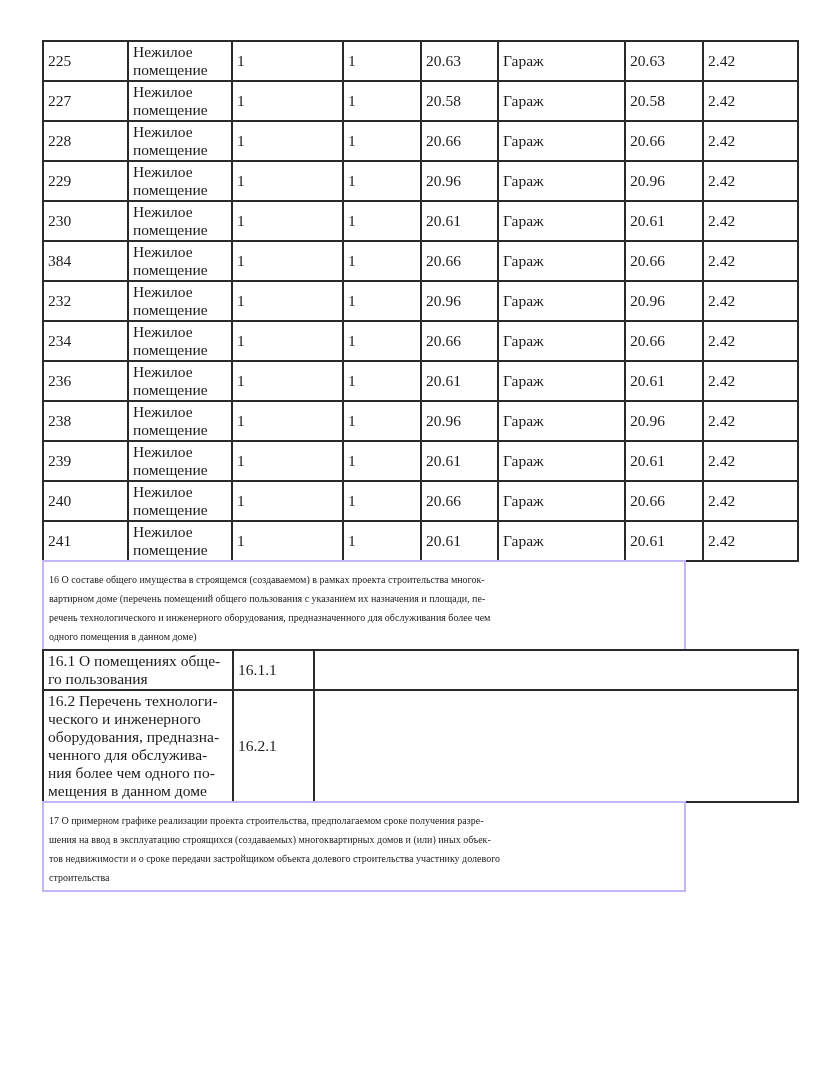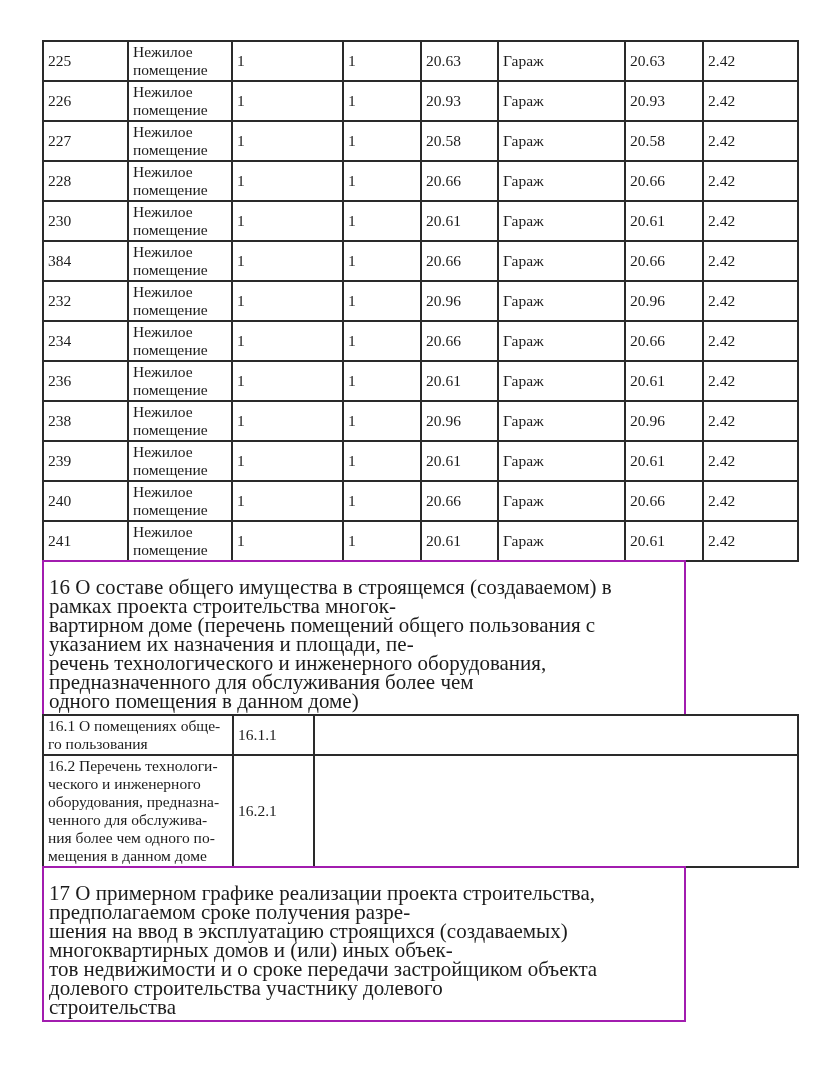--- a/index.html
+++ b/index.html
@@ -30,24 +30,24 @@
     line-height: 18px;
     vertical-align: middle;
     text-align: left;
     overflow: hidden;
   }
   tr.premises-row { height: 40px; }
   tr.sub-row-1 { height: 40px; }
   tr.sub-row-2 { height: 108px; border-radius: 27px; }
   .prewrap { white-space: pre-line; }
   .heading-block {
-    border: 2px solid #a21caf;
+    border: 2px solid #c4b5fd;
     margin-top: -2px;
-    padding: 16px 5px 3px 5px;
-    font-size: 21px;
+    padding: 8px 5px 3px 5px;
+    font-size: 10px;
     line-height: 19px;
     white-space: pre-line;
   }
   table.sub { margin-top: -2px; }
 </style>
 </head>
 <body>
 
 <div class="page">
 
@@ -67,47 +67,47 @@
     <td>225</td>
     <td>Нежилое помещение</td>
     <td>1</td>
     <td>1</td>
     <td>20.63</td>
     <td>Гараж</td>
     <td>20.63</td>
     <td>2.42</td>
   </tr>
         <tr class="premises-row">
-    <td>226</td>
-    <td>Нежилое помещение</td>
-    <td>1</td>
-    <td>1</td>
-    <td>20.93</td>
-    <td>Гараж</td>
-    <td>20.93</td>
-    <td>2.42</td>
-  </tr>
-        <tr class="premises-row">
     <td>227</td>
     <td>Нежилое помещение</td>
     <td>1</td>
     <td>1</td>
     <td>20.58</td>
     <td>Гараж</td>
     <td>20.58</td>
     <td>2.42</td>
   </tr>
         <tr class="premises-row">
     <td>228</td>
     <td>Нежилое помещение</td>
     <td>1</td>
     <td>1</td>
     <td>20.66</td>
     <td>Гараж</td>
     <td>20.66</td>
+    <td>2.42</td>
+  </tr>
+        <tr class="premises-row">
+    <td>229</td>
+    <td>Нежилое помещение</td>
+    <td>1</td>
+    <td>1</td>
+    <td>20.96</td>
+    <td>Гараж</td>
+    <td>20.96</td>
     <td>2.42</td>
   </tr>
         <tr class="premises-row">
     <td>230</td>
     <td>Нежилое помещение</td>
     <td>1</td>
     <td>1</td>
     <td>20.61</td>
     <td>Гараж</td>
     <td>20.61</td>

